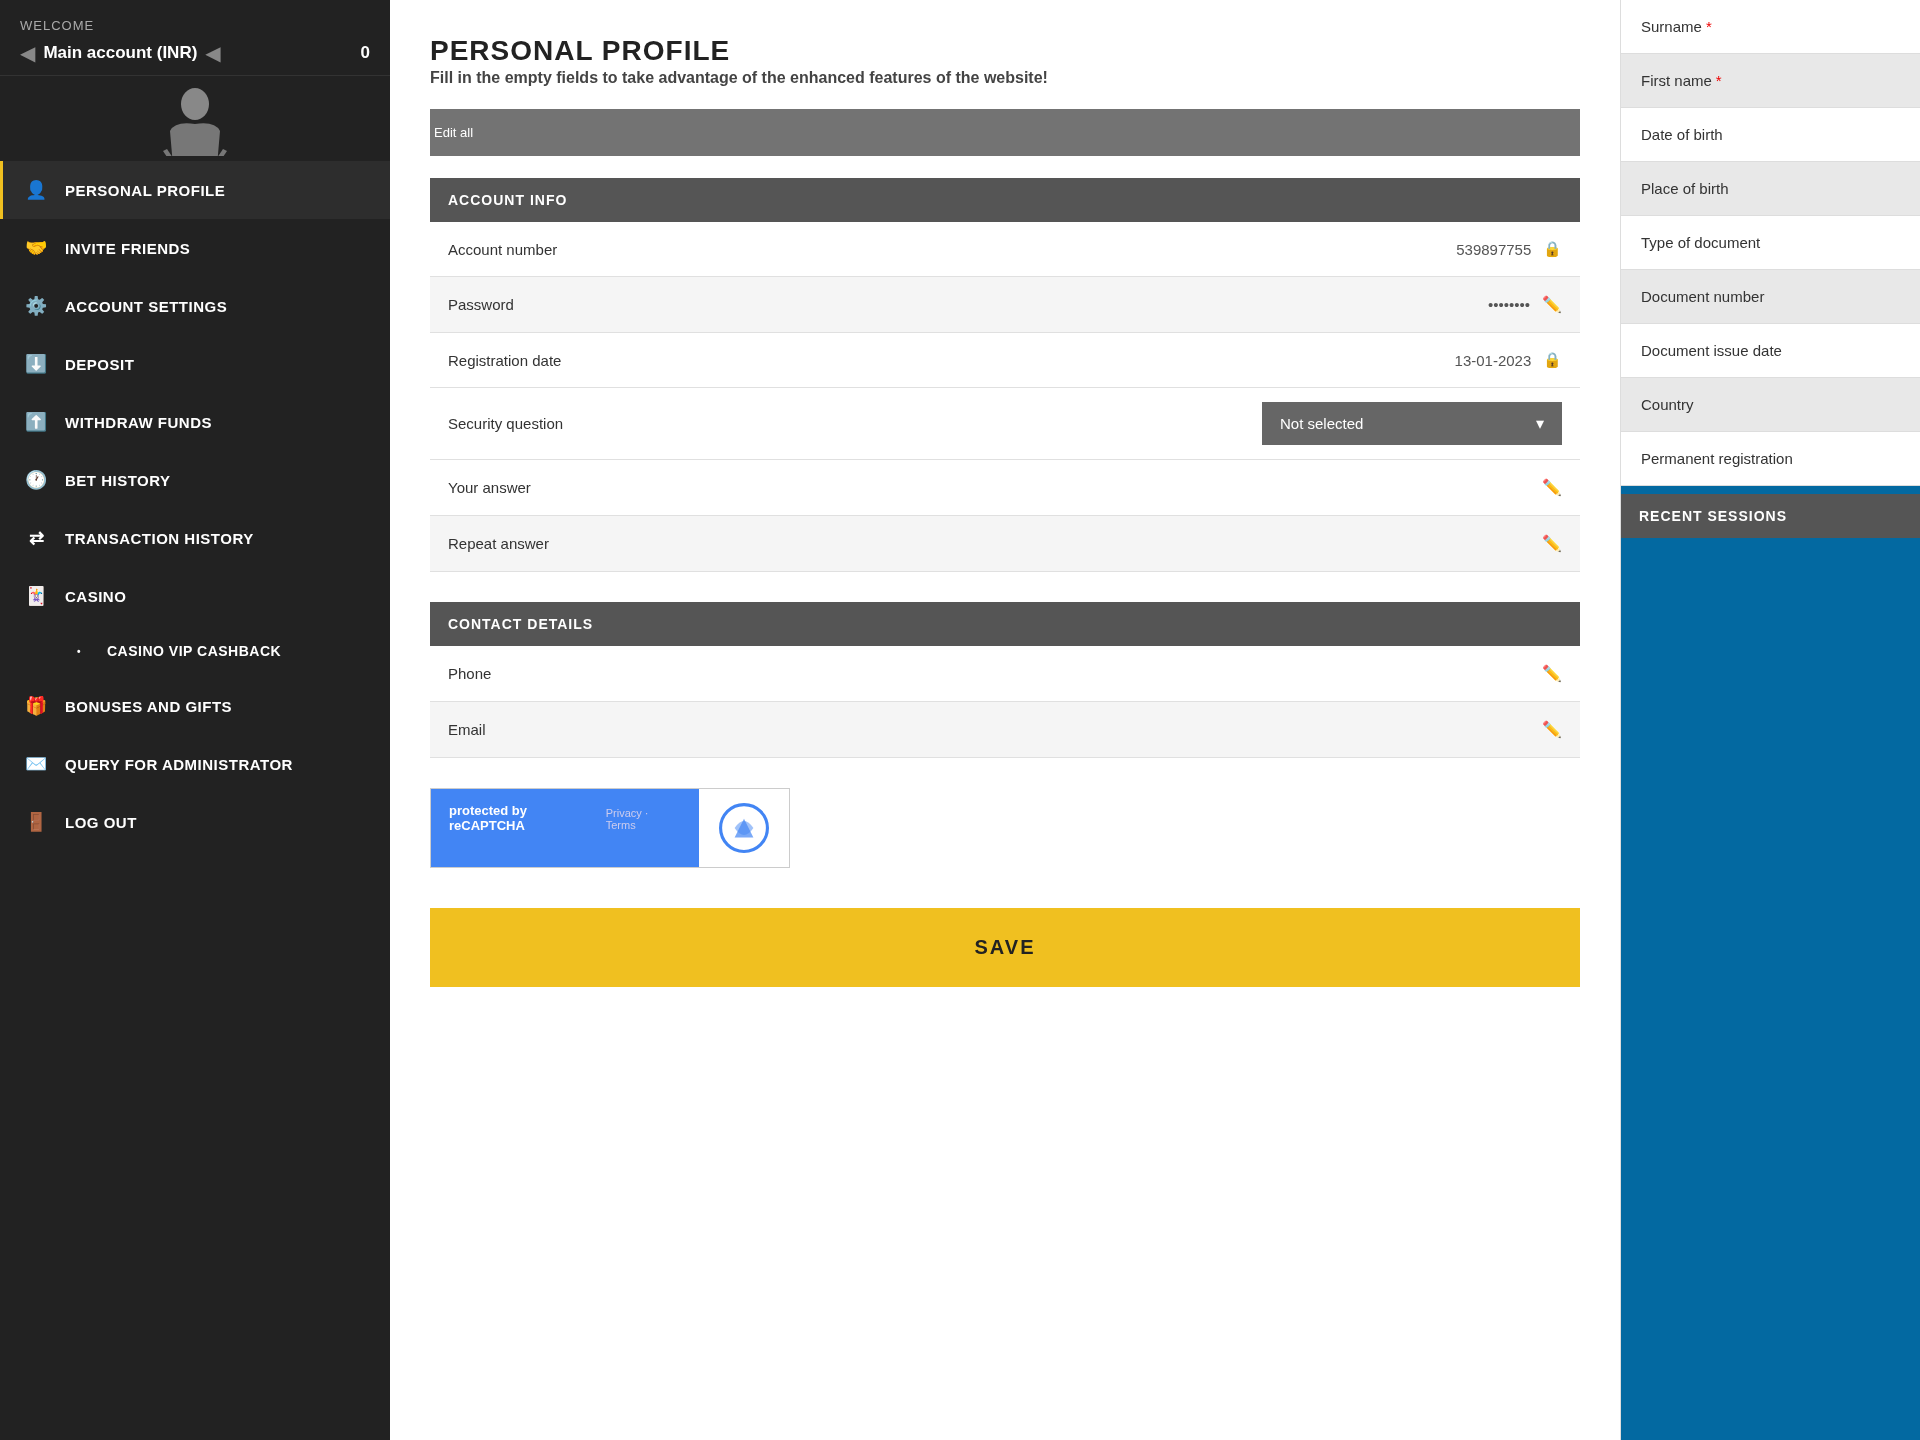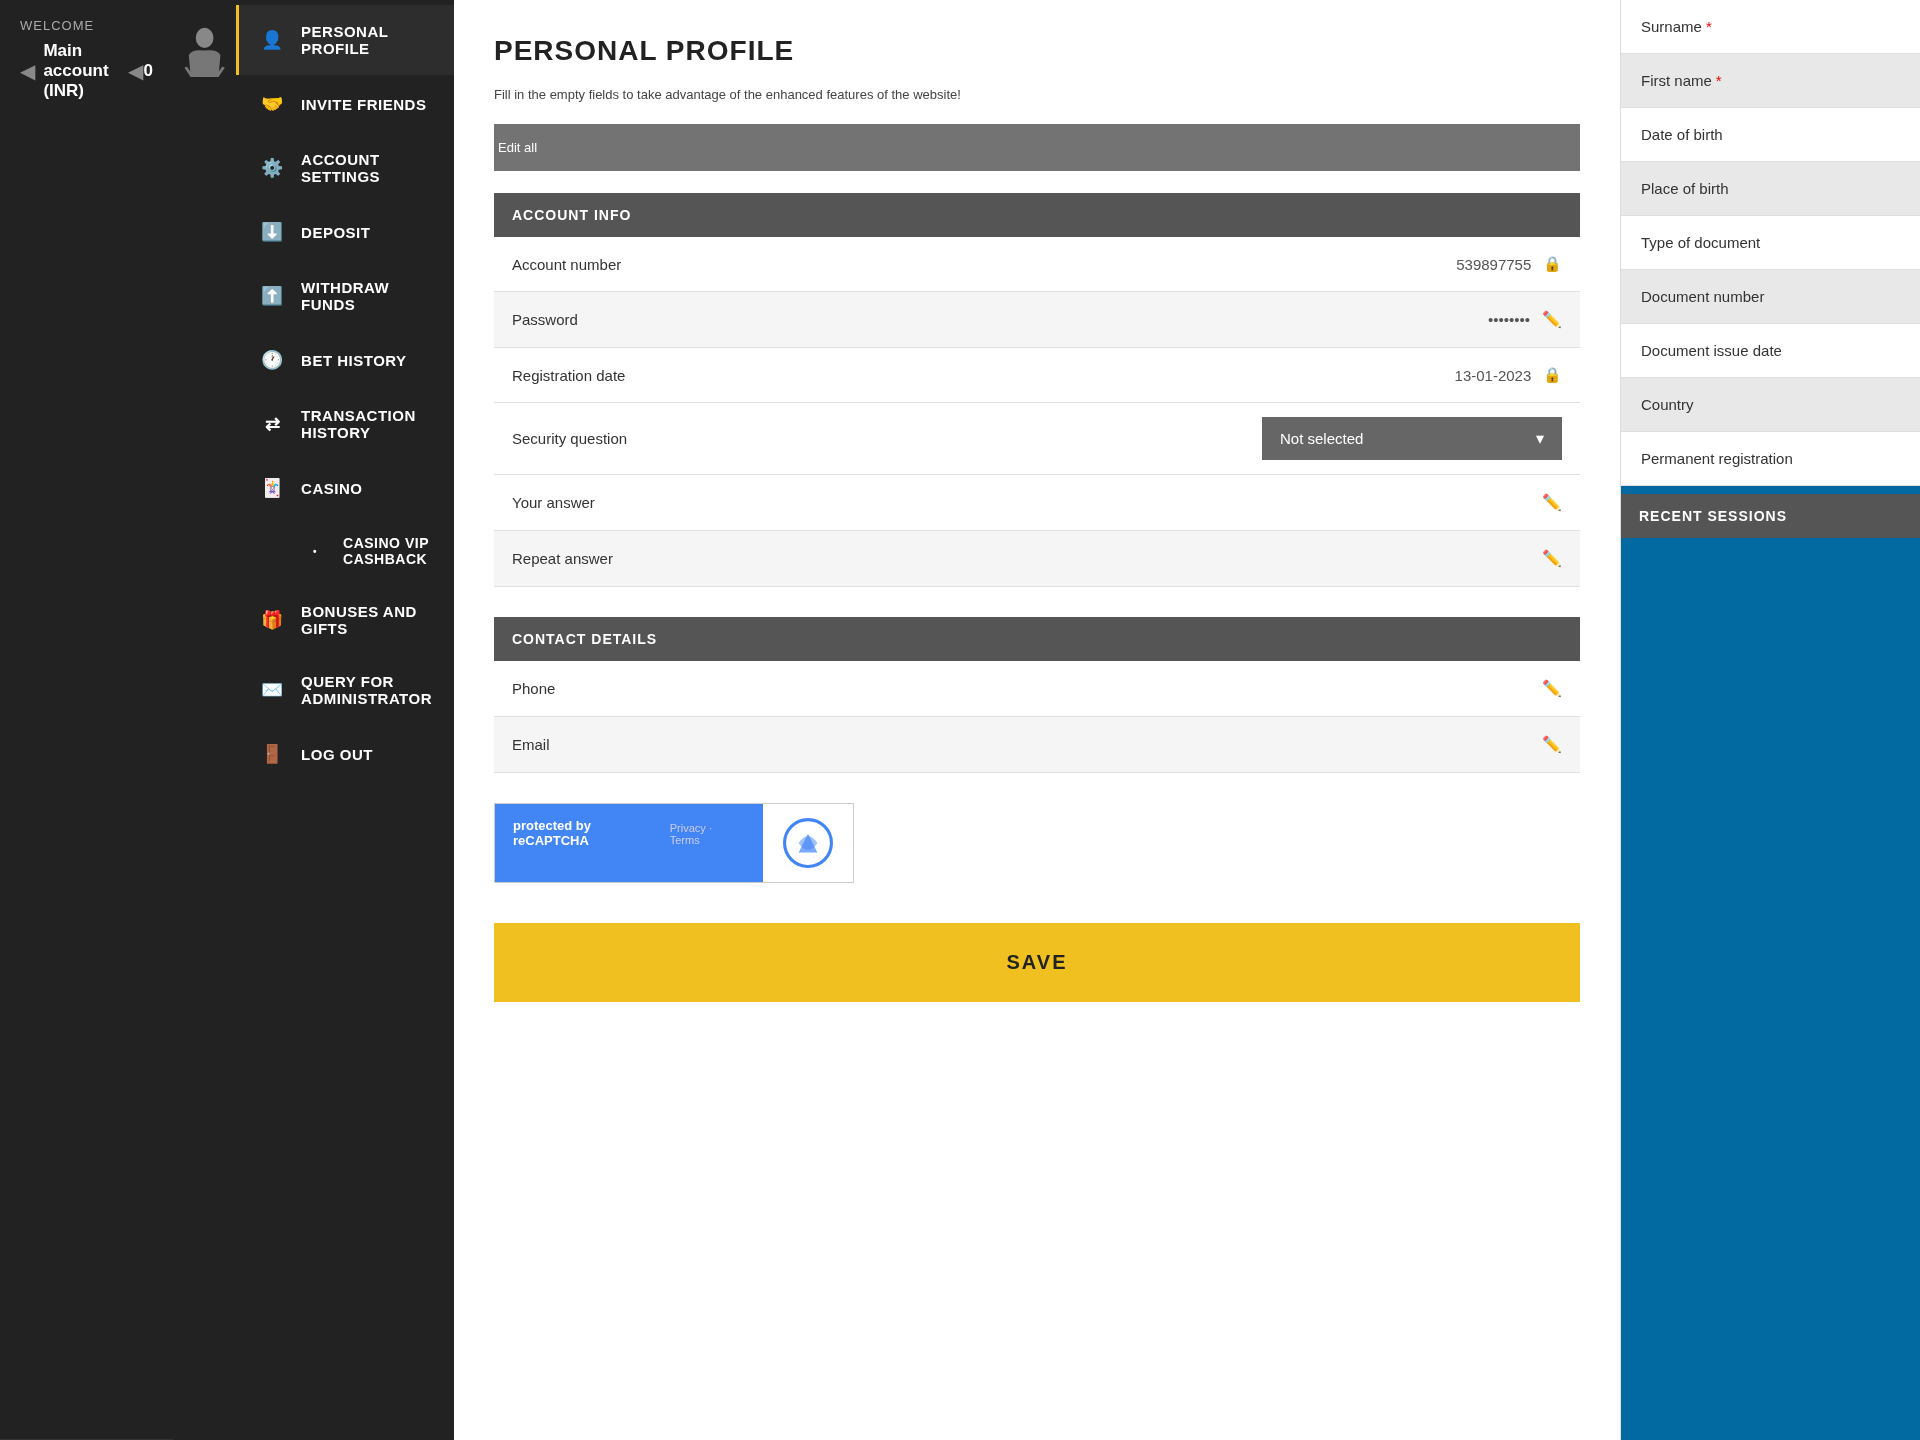--- a/index.html
+++ b/index.html
@@ -7,25 +7,25 @@
       font-family: Arial, sans-serif;
       background: #1a1a1a;
       display: flex;
       width: 1920px;
       min-height: 1440px;
       overflow: hidden;
     }
 
     
     .sidebar {
-      width: 454px;
+      width: 390px;
       min-height: 1440px;
       background: #222222;
       display: flex;
-      flex-direction: row;
+      flex-direction: column;
       flex-shrink: 0;
     }
 
     .sidebar-header {
       padding: 18px 20px 10px;
       border-bottom: 1px solid #333;
     }
 
     .welcome-text {
       color: #aaa;
@@ -124,23 +124,24 @@
 
     .page-title {
       font-size: 28px;
       font-weight: bold;
       color: #222;
       letter-spacing: 1px;
       text-transform: uppercase;
     }
 
     .page-subtitle {
-      font-size: 13px;
+      font-size: 16px;
       color: #444;
-      margin-top: 20px;
+      margin-top: 2px;
+      font-weight: bold;
     }
 
     .edit-all-bar {
       background: #737373;
       color: #fff;
       padding: 16px 4px;
       font-size: 13px;
       margin-top: 22px;
       cursor: pointer;
     }

